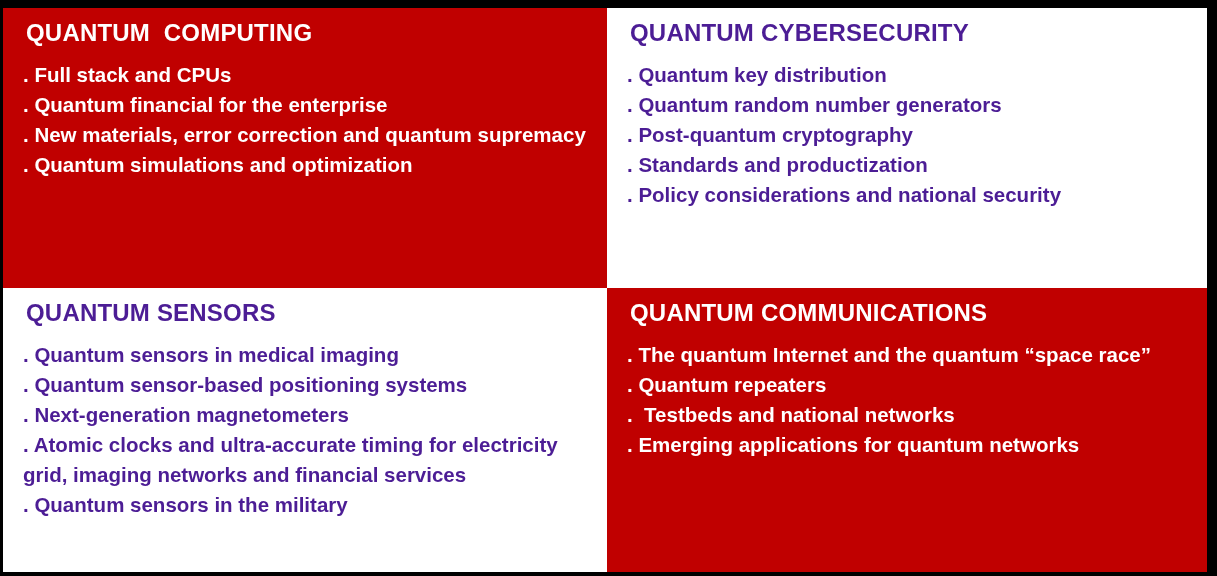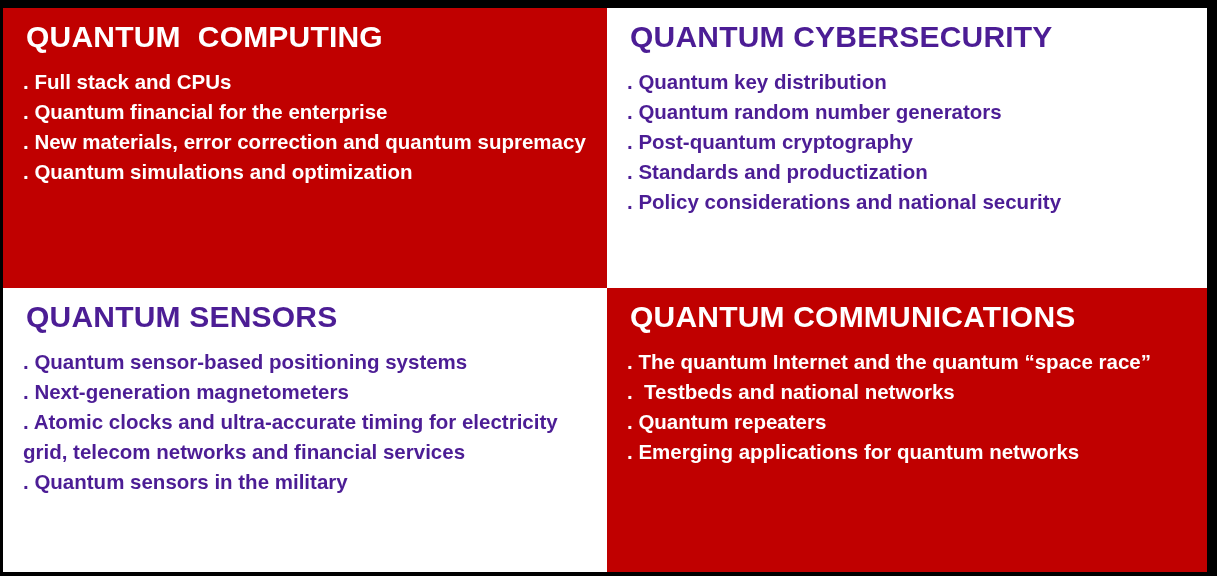--- a/index.html
+++ b/index.html
@@ -54,21 +54,21 @@
   .panel.red   { background: #C00000; color: #ffffff; }
   .panel.white { background: #ffffff; color: #4c1d95; }
 
   
   .panel-tl { grid-column: 1; grid-row: 1; }
   .panel-tr { grid-column: 2; grid-row: 1; }
   .panel-bl { grid-column: 1; grid-row: 2; }
   .panel-br { grid-column: 2; grid-row: 2; }
 
   .panel-title {
-    font-size: 30px;
+    font-size: 24px;
     font-weight: bold;
     line-height: 1.1;
     letter-spacing: 0.2px;
     margin: 0 0 14px 3px;
     white-space: pre;
   }
   .bullet-list {
     list-style: none;
     margin: 0;
     padding: 0;
@@ -111,31 +111,32 @@
         <li class="bullet-item">. Quantum random number generators</li>
         <li class="bullet-item">. Post-quantum cryptography</li>
         <li class="bullet-item">. Standards and productization</li>
         <li class="bullet-item">. Policy considerations and national security</li>
       </ul>
     </section>
 
     <section class="panel white panel-bl">
       <h2 class="panel-title">QUANTUM SENSORS</h2>
       <ul class="bullet-list">
+        <li class="bullet-item">. Quantum sensors in medical imaging</li>
         <li class="bullet-item">. Quantum sensor-based positioning systems</li>
         <li class="bullet-item">. Next-generation magnetometers</li>
-        <li class="bullet-item">. Atomic clocks and ultra-accurate timing for electricity grid, telecom networks and financial services</li>
+        <li class="bullet-item">. Atomic clocks and ultra-accurate timing for electricity grid, imaging networks and financial services</li>
         <li class="bullet-item">. Quantum sensors in the military</li>
       </ul>
     </section>
 
     <section class="panel red panel-br">
       <h2 class="panel-title">QUANTUM COMMUNICATIONS</h2>
       <ul class="bullet-list">
         <li class="bullet-item">. The quantum Internet and the quantum “space race”</li>
+        <li class="bullet-item">. Quantum repeaters</li>
         <li class="bullet-item">.  Testbeds and national networks</li>
-        <li class="bullet-item">. Quantum repeaters</li>
         <li class="bullet-item">. Emerging applications for quantum networks</li>
       </ul>
     </section>
 
   </div>
 </div>
 
 </body></html>

